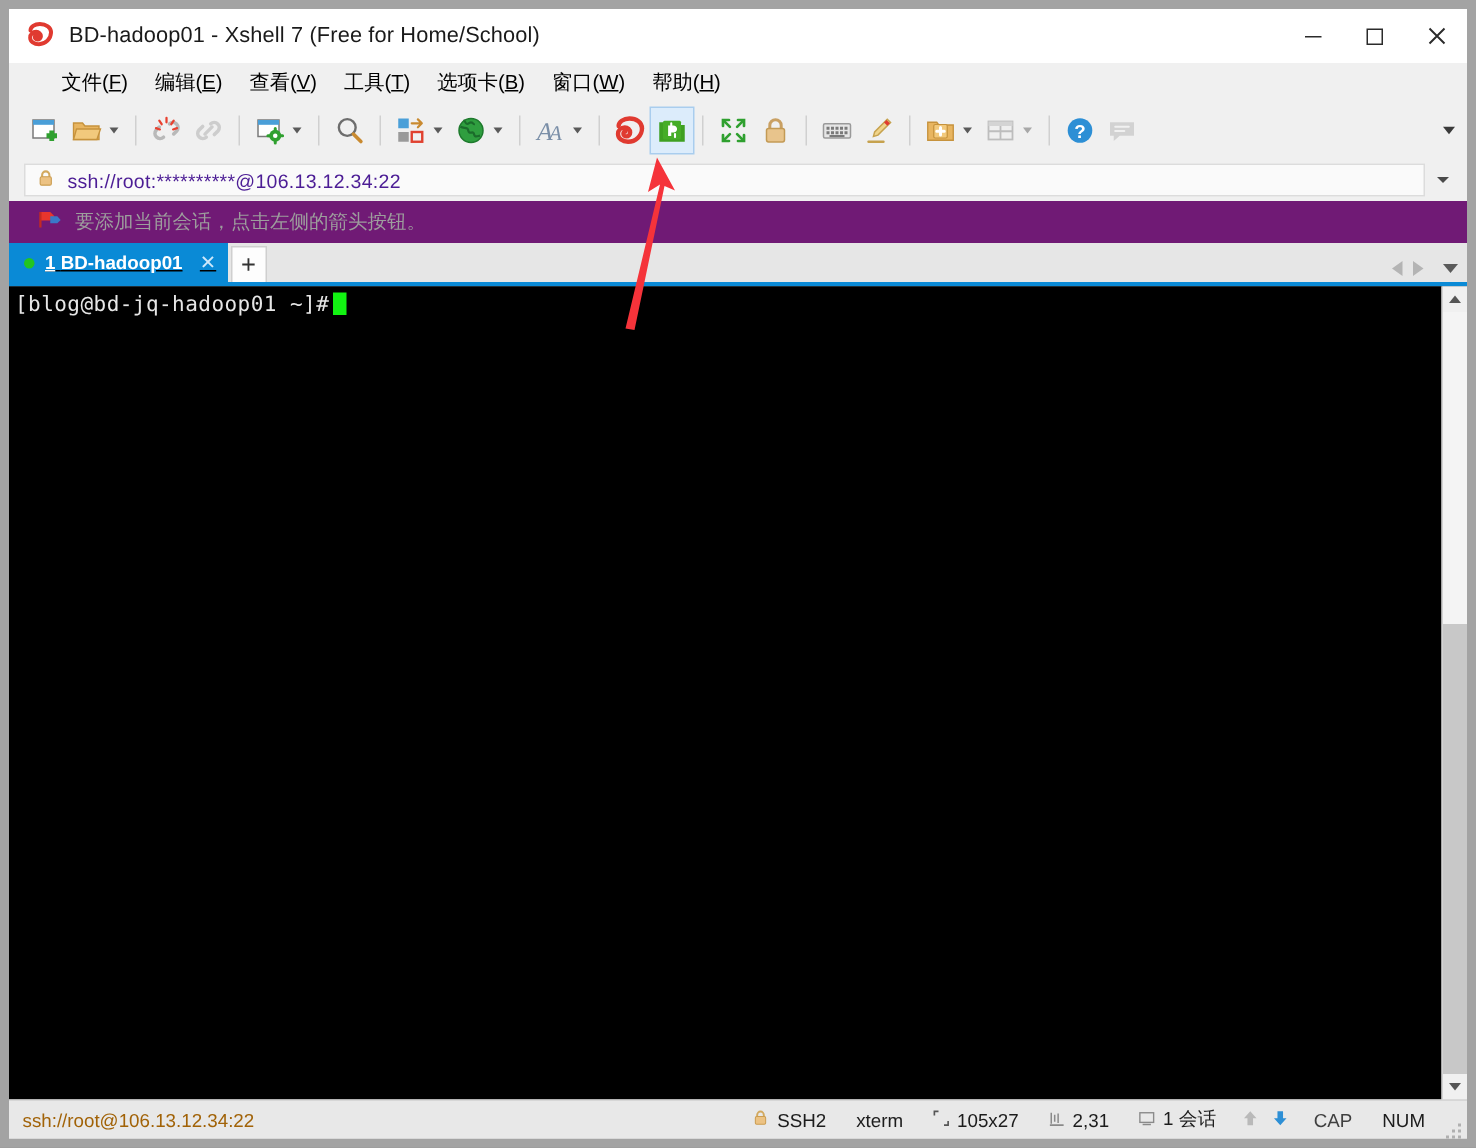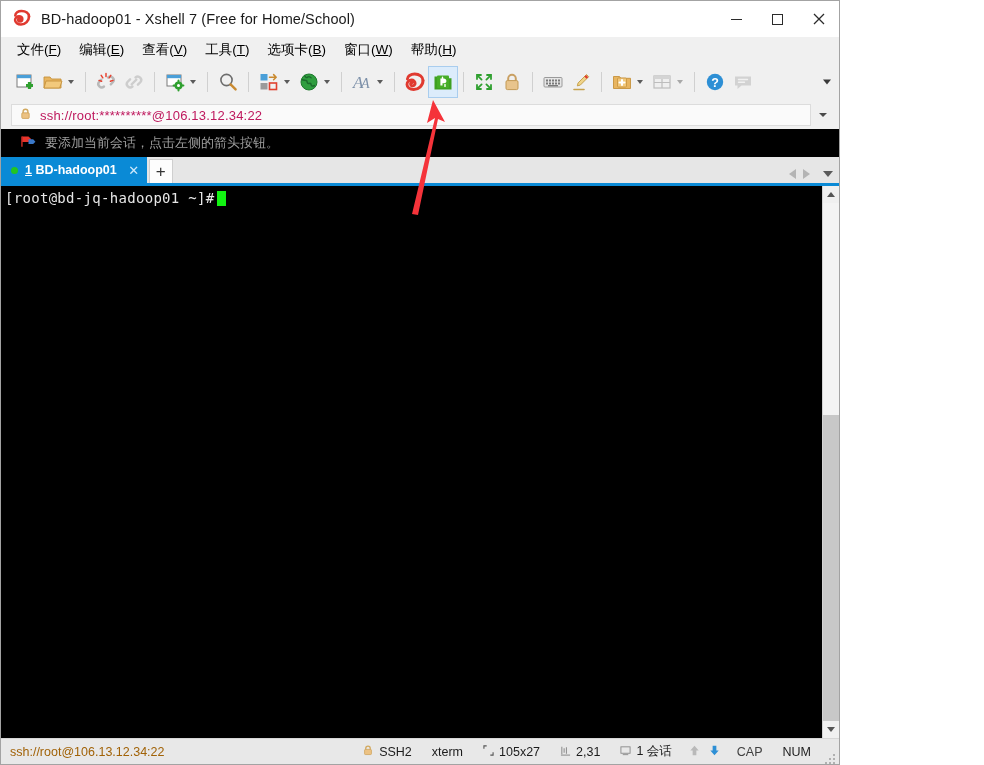--- a/index.html
+++ b/index.html
@@ -1,70 +1,70 @@
 <!DOCTYPE html>
 <html><head>
 <meta charset="utf-8">
 <style>
   html,body{margin:0;padding:0;}
   body{
     width:984px;height:765px;overflow:hidden;
     font-family:"Liberation Sans","DejaVu Sans",sans-serif;
     font-size:13px;color:#000;background:#ffffff;
   }
-  #app{position:relative;width:840px;height:765px;display:flex;flex-direction:column;
-       border:1px solid #a3a3a3;box-sizing:border-box;background:#f0f0f0;}
+  #app{position:relative;width:984px;height:765px;display:flex;flex-direction:column;
+       border:6px solid #a3a3a3;box-sizing:border-box;background:#f0f0f0;}
 
   
   .titlebar{height:36px;min-height:36px;background:#ffffff;display:flex;align-items:center;
             position:relative;}
   .app-logo{width:20px;height:20px;margin-left:11px;margin-right:9px;position:relative;flex:none;}
   .title-text{font-size:14.5px;color:#1a1a1a;letter-spacing:.1px;white-space:nowrap;}
   .wctl{position:absolute;top:0;right:0;display:flex;height:36px;}
   .wbtn{width:41px;height:36px;display:flex;align-items:center;justify-content:center;
         font-size:15px;color:#2b2b2b;cursor:default;}
   .min-glyph{width:11px;height:1px;background:#2b2b2b;}
   .max-glyph{width:11px;height:11px;border:1px solid #2b2b2b;box-sizing:border-box;}
 
   
   .menubar{height:26px;min-height:26px;background:#f0f0f0;display:flex;align-items:center;
-           padding-left:7px;border-bottom:0px;}
+           padding-left:26px;border-bottom:0px;}
   .menu-item{padding:3px 9px;font-size:13.5px;color:#000;white-space:nowrap;cursor:default;}
   .menu-item u{text-decoration:underline;}
 
   
   .toolbar{height:38px;min-height:38px;background:#f0f0f0;display:flex;align-items:center;
            padding-left:10px;position:relative;}
   .tb{display:flex;align-items:center;height:30px;padding:0 3px;cursor:default;}
   .ico{width:22px;height:22px;position:relative;display:block;}
   .caret{width:0;height:0;border-left:3.5px solid transparent;border-right:3.5px solid transparent;
          border-top:4px solid #5a5a5a;margin-left:4px;margin-right:2px;}
   .caret.dim{border-top-color:#a8a8a8;}
   .tb-sep{width:1px;height:20px;background:#d0d0d0;margin:0 6px;}
   .tb-overflow{position:absolute;right:8px;top:50%;transform:translateY(-50%);}
 
   
   .addressbar{height:28px;min-height:28px;background:#f0f0f0;display:flex;align-items:center;
               padding:0 4px 0 10px;}
   .addr-field{flex:1;height:22px;background:#fafafa;border:1px solid #dcdcdc;display:flex;
               align-items:center;padding-left:7px;box-sizing:border-box;}
-  .addr-text{font-size:13px;color:#be185d;letter-spacing:.2px;margin-left:8px;white-space:nowrap;}
+  .addr-text{font-size:13px;color:#4c1d95;letter-spacing:.2px;margin-left:8px;white-space:nowrap;}
   .addr-caret{width:0;height:0;border-left:4px solid transparent;border-right:4px solid transparent;
               border-top:4.5px solid #4a4a4a;margin:0 8px;}
 
   
-  .infobar{height:28px;min-height:28px;background:#000000;display:flex;align-items:center;
+  .infobar{height:28px;min-height:28px;background:#701a75;display:flex;align-items:center;
            padding-left:20px;}
   .info-text{font-size:13px;color:#9d9d9d;margin-left:9px;white-space:nowrap;}
 
   
   .tabstrip{height:26px;min-height:26px;background:#e6e6e6;display:flex;align-items:flex-end;
             position:relative;border-bottom:3px solid #0a8ad6;}
   .tab{height:26px;background:#0a8ad6;display:flex;align-items:center;padding:0 6px 0 10px;
-       min-width:140px;box-sizing:border-box;cursor:default;}
+       min-width:140px;box-sizing:border-box;cursor:default;text-decoration:underline;}
   .tab-dot{width:7px;height:7px;border-radius:50%;background:#22c522;margin-right:7px;flex:none;}
   .tab-label{font-size:12.5px;color:#ffffff;font-weight:bold;white-space:nowrap;}
   .tab-label .num{text-decoration:underline;}
   .tab-close{margin-left:10px;font-size:13px;color:#cfe9fb;width:14px;text-align:center;cursor:default;}
   .tab-new{width:24px;height:24px;background:#fdfdfd;border:1px solid #cfcfcf;border-bottom:none;
            display:flex;align-items:center;justify-content:center;font-size:17px;color:#333;
            margin-left:2px;box-sizing:border-box;cursor:default;}
   .tab-nav{position:absolute;right:6px;bottom:4px;display:flex;align-items:center;gap:7px;}
   .tri-l{width:0;height:0;border-top:5px solid transparent;border-bottom:5px solid transparent;
          border-right:7px solid #b4b4b4;}
@@ -415,21 +415,21 @@
     <div class="tab-new">+</div>
     <div class="tab-nav">
       <span class="tri-l"></span>
       <span class="tri-r"></span>
       <span class="tri-d"></span>
     </div>
   </div>
 
   <div class="termwrap">
     <div class="terminal">
-      <div class="prompt-line"><span>[root@bd-jq-hadoop01 ~]#</span><span class="cursor"></span></div>
+      <div class="prompt-line"><span>[blog@bd-jq-hadoop01 ~]#</span><span class="cursor"></span></div>
     </div>
     <div class="vscroll">
       <div class="sb-btn">
           <span class="sb-up"></span>
         </div>
       <div class="sb-track">
         <div class="sb-thumb"></div>
       </div>
       <div class="sb-btn">
           <span class="sb-dn"></span>

